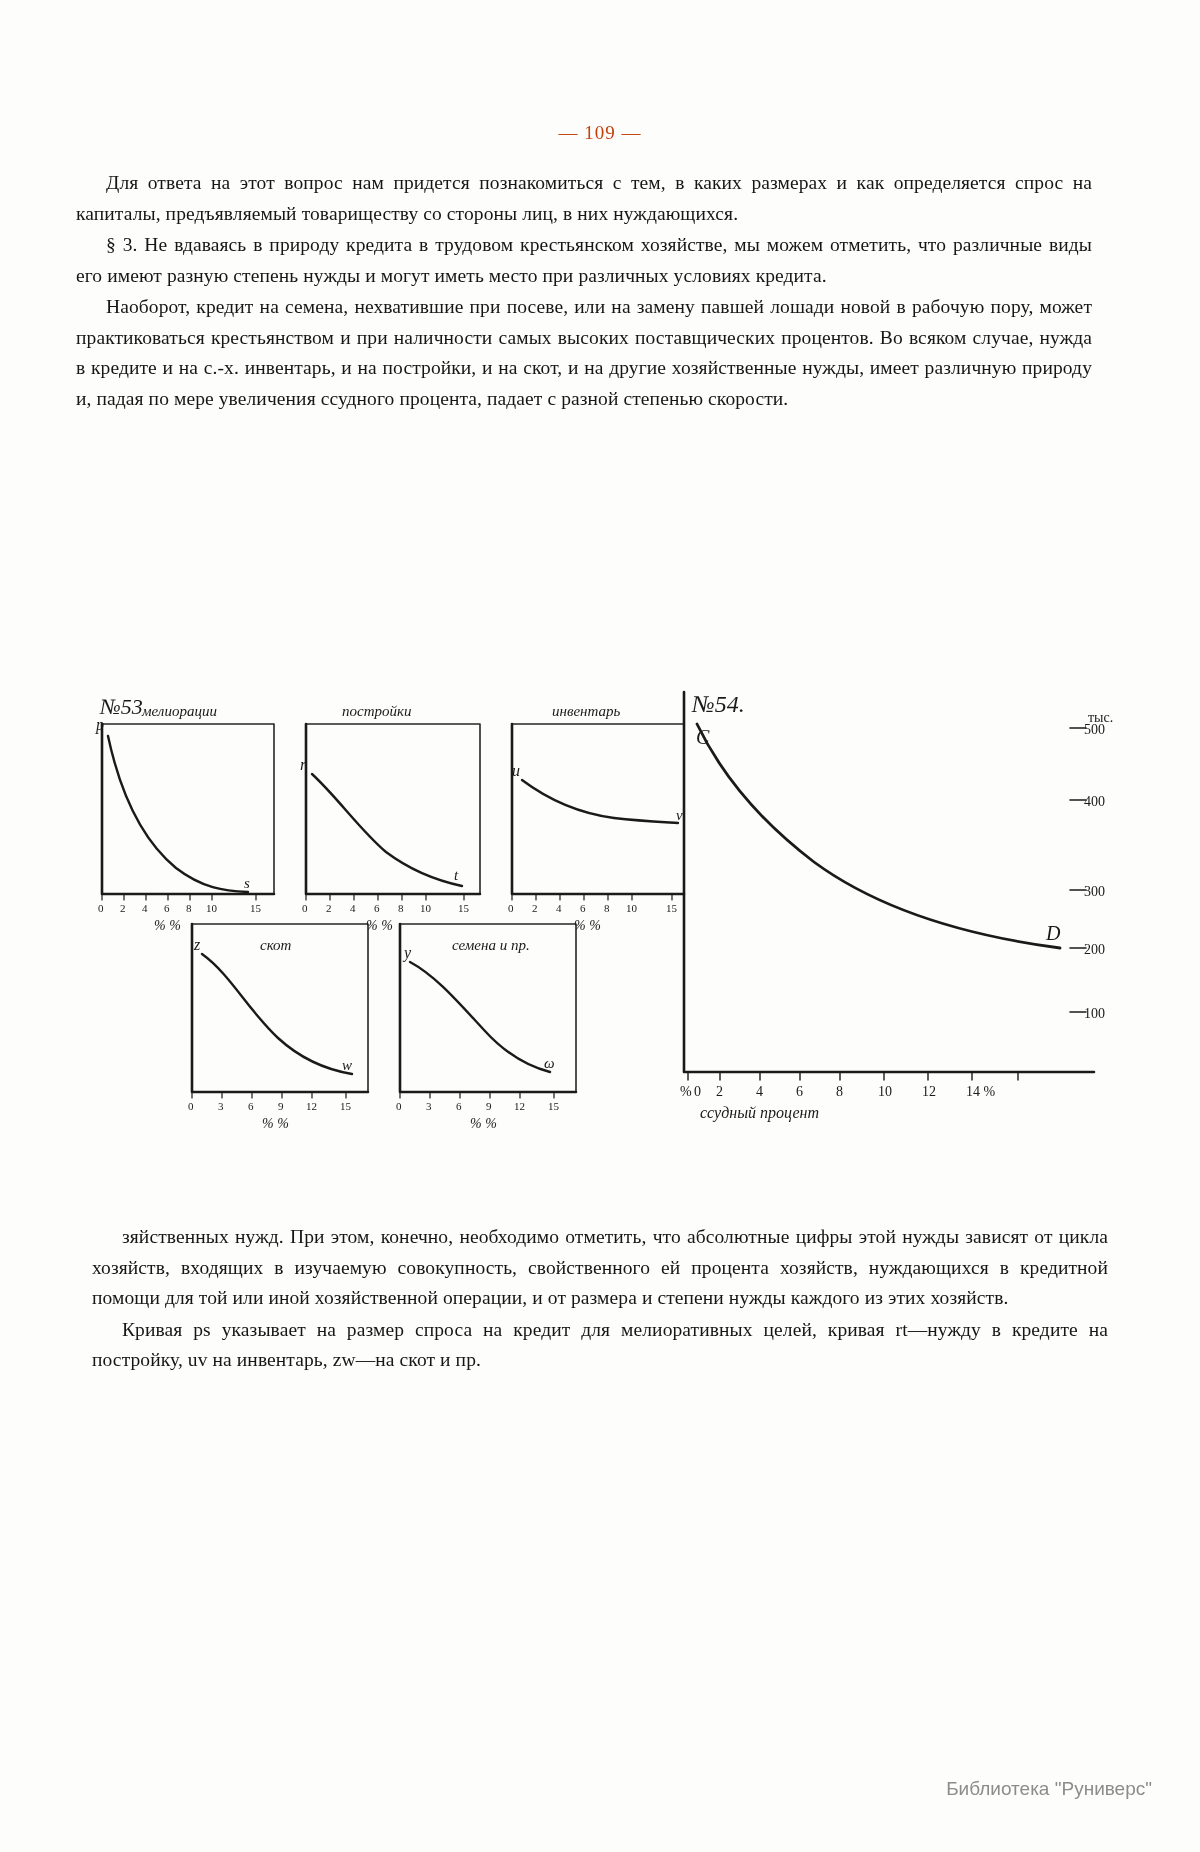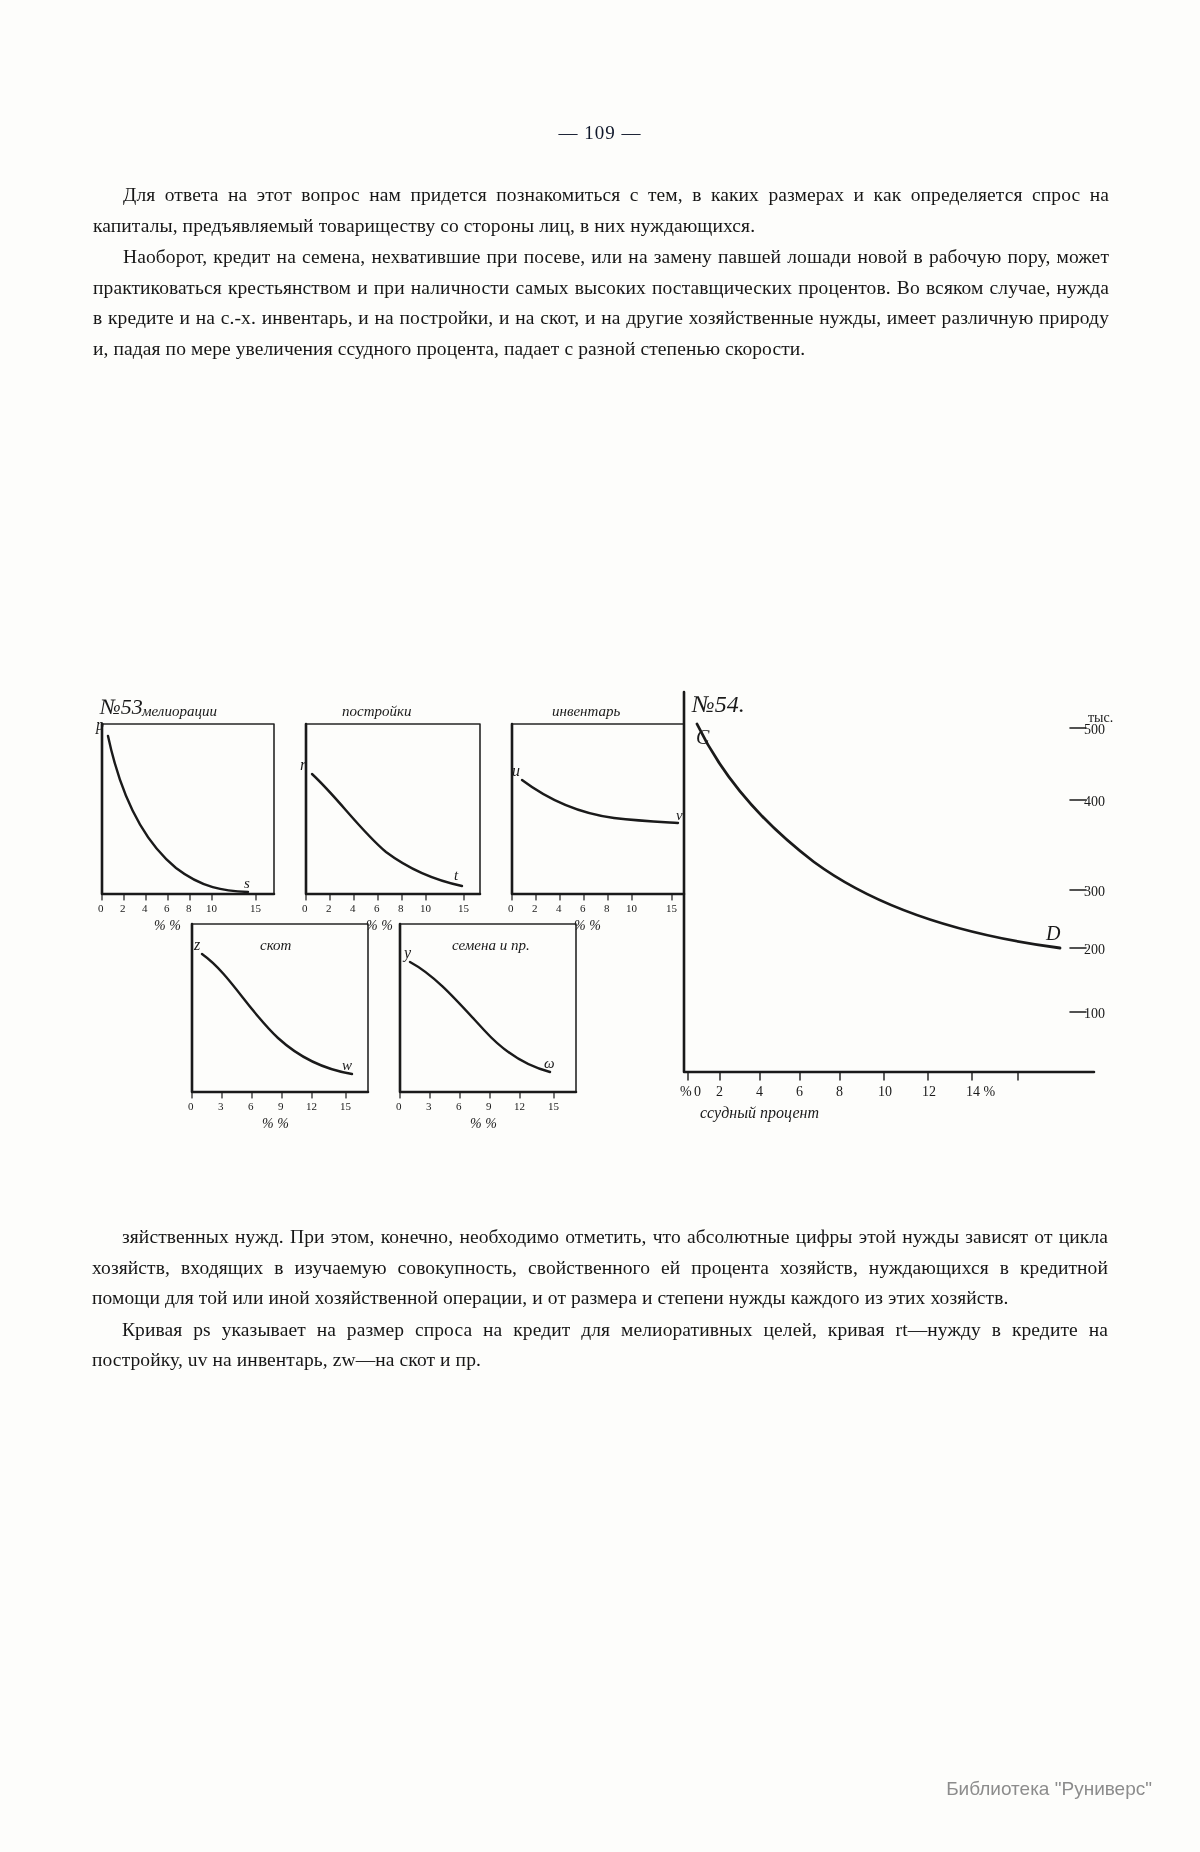--- a/index.html
+++ b/index.html
@@ -23,39 +23,38 @@
     overflow: hidden;
   }
   .page-number {
     position: absolute;
     top: 122px;
     left: 0;
     width: 1200px;
     text-align: center;
     font-size: 19px;
     letter-spacing: 1px;
-    color: #0f172a;
+    color: #c2410c;
   }
   .text-block {
     position: absolute;
     font-size: 19.5px;
     line-height: 30.5px;
     text-align: justify;
     color: #161616;
     letter-spacing: 0.1px;
   }
   .text-block p {
     margin: 0 0 1px 0;
     text-indent: 30px;
   }
   .top-text {
-    left: 93px;
+    left: 76px;
     top: 168px;
     width: 1016px;
-    margin-top: 12px;
   }
   .wrap-text {
     left: 752px;
     top: 682px;
     width: 356px;
     text-align: justify;
   }
   .wrap-text p { text-indent: 0; }
   .bottom-text {
     left: 92px;
@@ -81,20 +80,21 @@
 </style>
 </head>
 <body>
 
 <div class="page">
 
   <div class="page-number">— 109 —</div>
 
   <div class="text-block top-text">
     <p>Для ответа на этот вопрос нам придется познакомиться с тем, в каких размерах и как определяется спрос на капиталы, предъявляемый товариществу со стороны лиц, в них нуждающихся.</p>
+    <p>§ 3. Не вдаваясь в природу кредита в трудовом крестьянском хозяйстве, мы можем отметить, что различные виды его имеют разную степень нужды и могут иметь место при различных условиях кредита.</p>
     <p>Наоборот, кредит на семена, нехватившие при посеве, или на замену павшей лошади новой в рабочую пору, может практиковаться крестьянством и при наличности самых высоких поставщических процентов. Во всяком случае, нужда в кредите и на с.-х. инвентарь, и на постройки, и на скот, и на другие хозяйственные нужды, имеет различную природу и, падая по мере увеличения ссудного процента, падает с разной степенью скорости.</p>
   </div>
 
 
   <div class="fig-area">
     <svg class="fig-svg" width="1030" height="540" viewBox="0 0 1030 540" xmlns="http://www.w3.org/2000/svg">
       <g stroke="#1a1a1a" fill="none" stroke-linecap="round" stroke-linejoin="round">
 
         <g>
           <path d="M18,52 L18,222 L190,222" stroke-width="2.6"></path>

